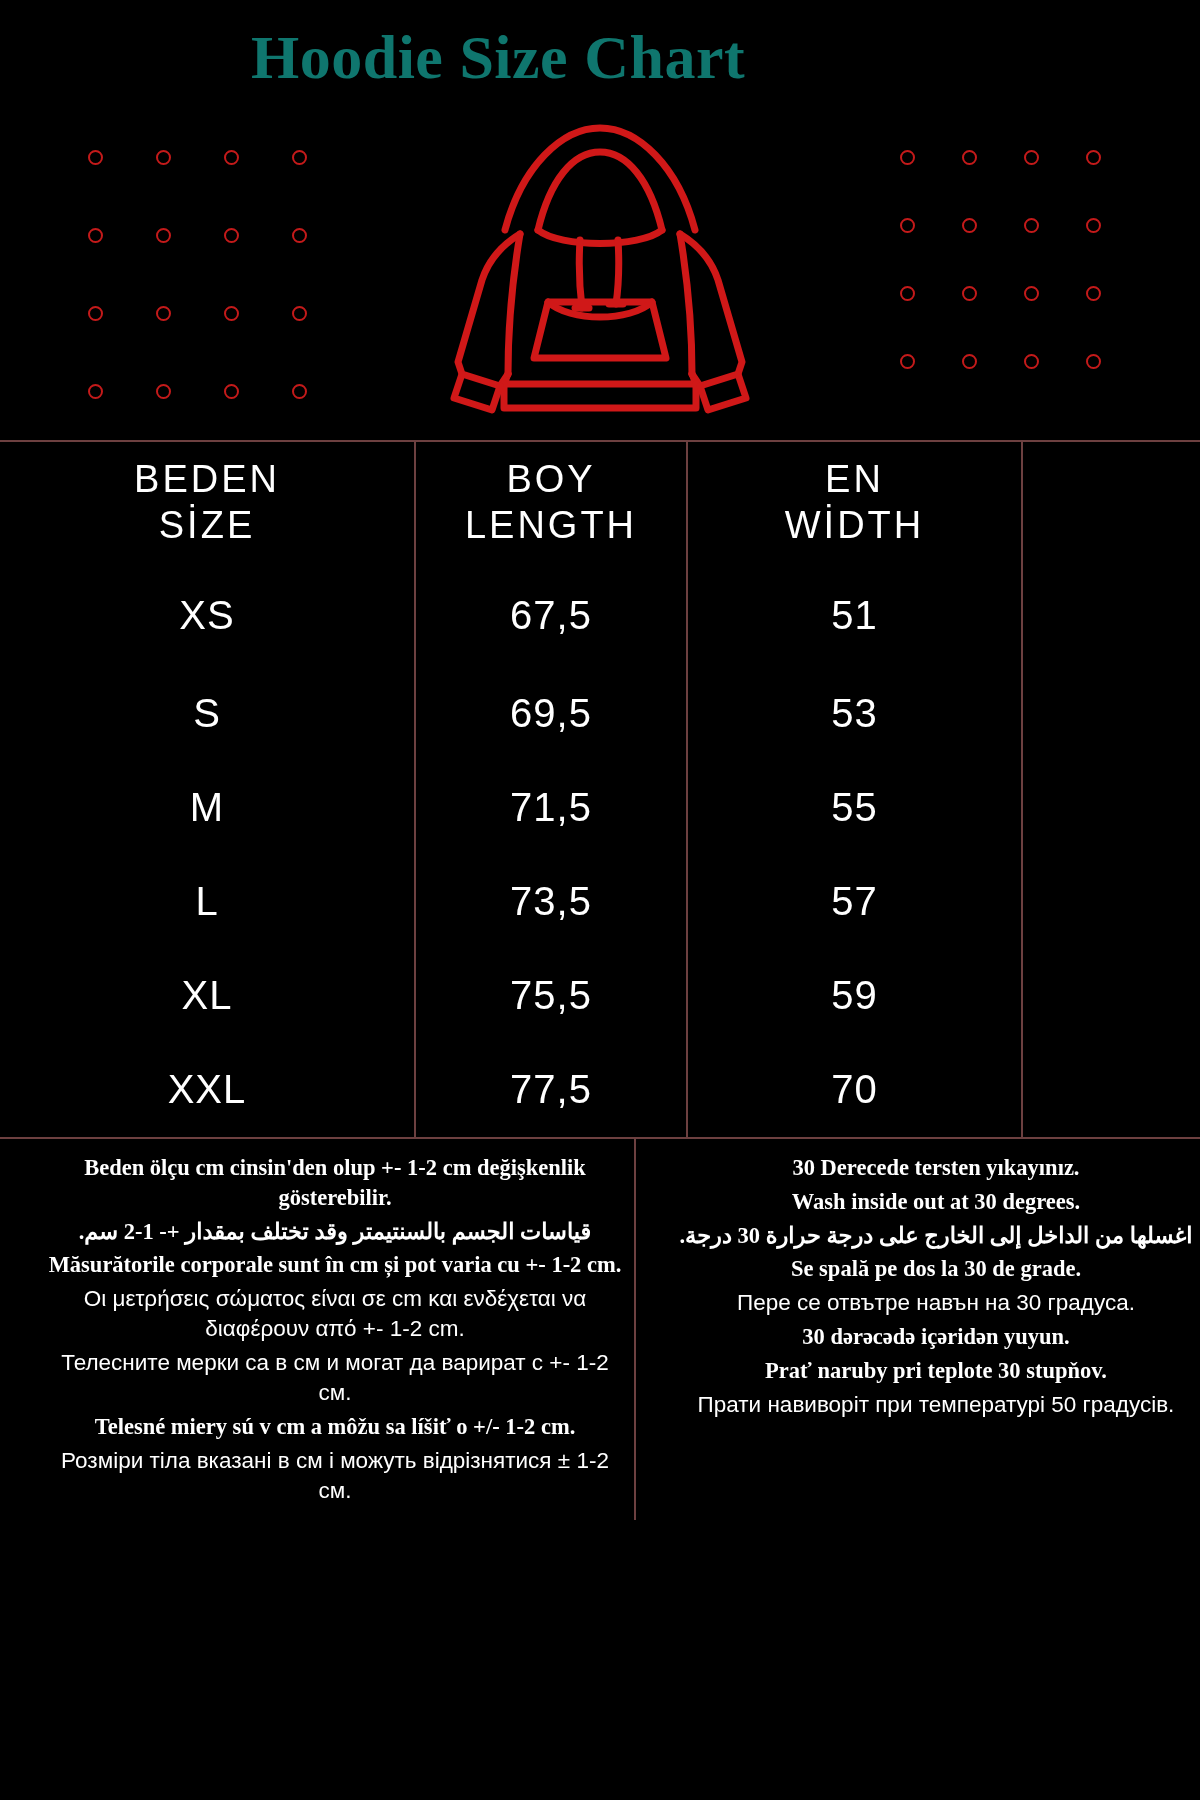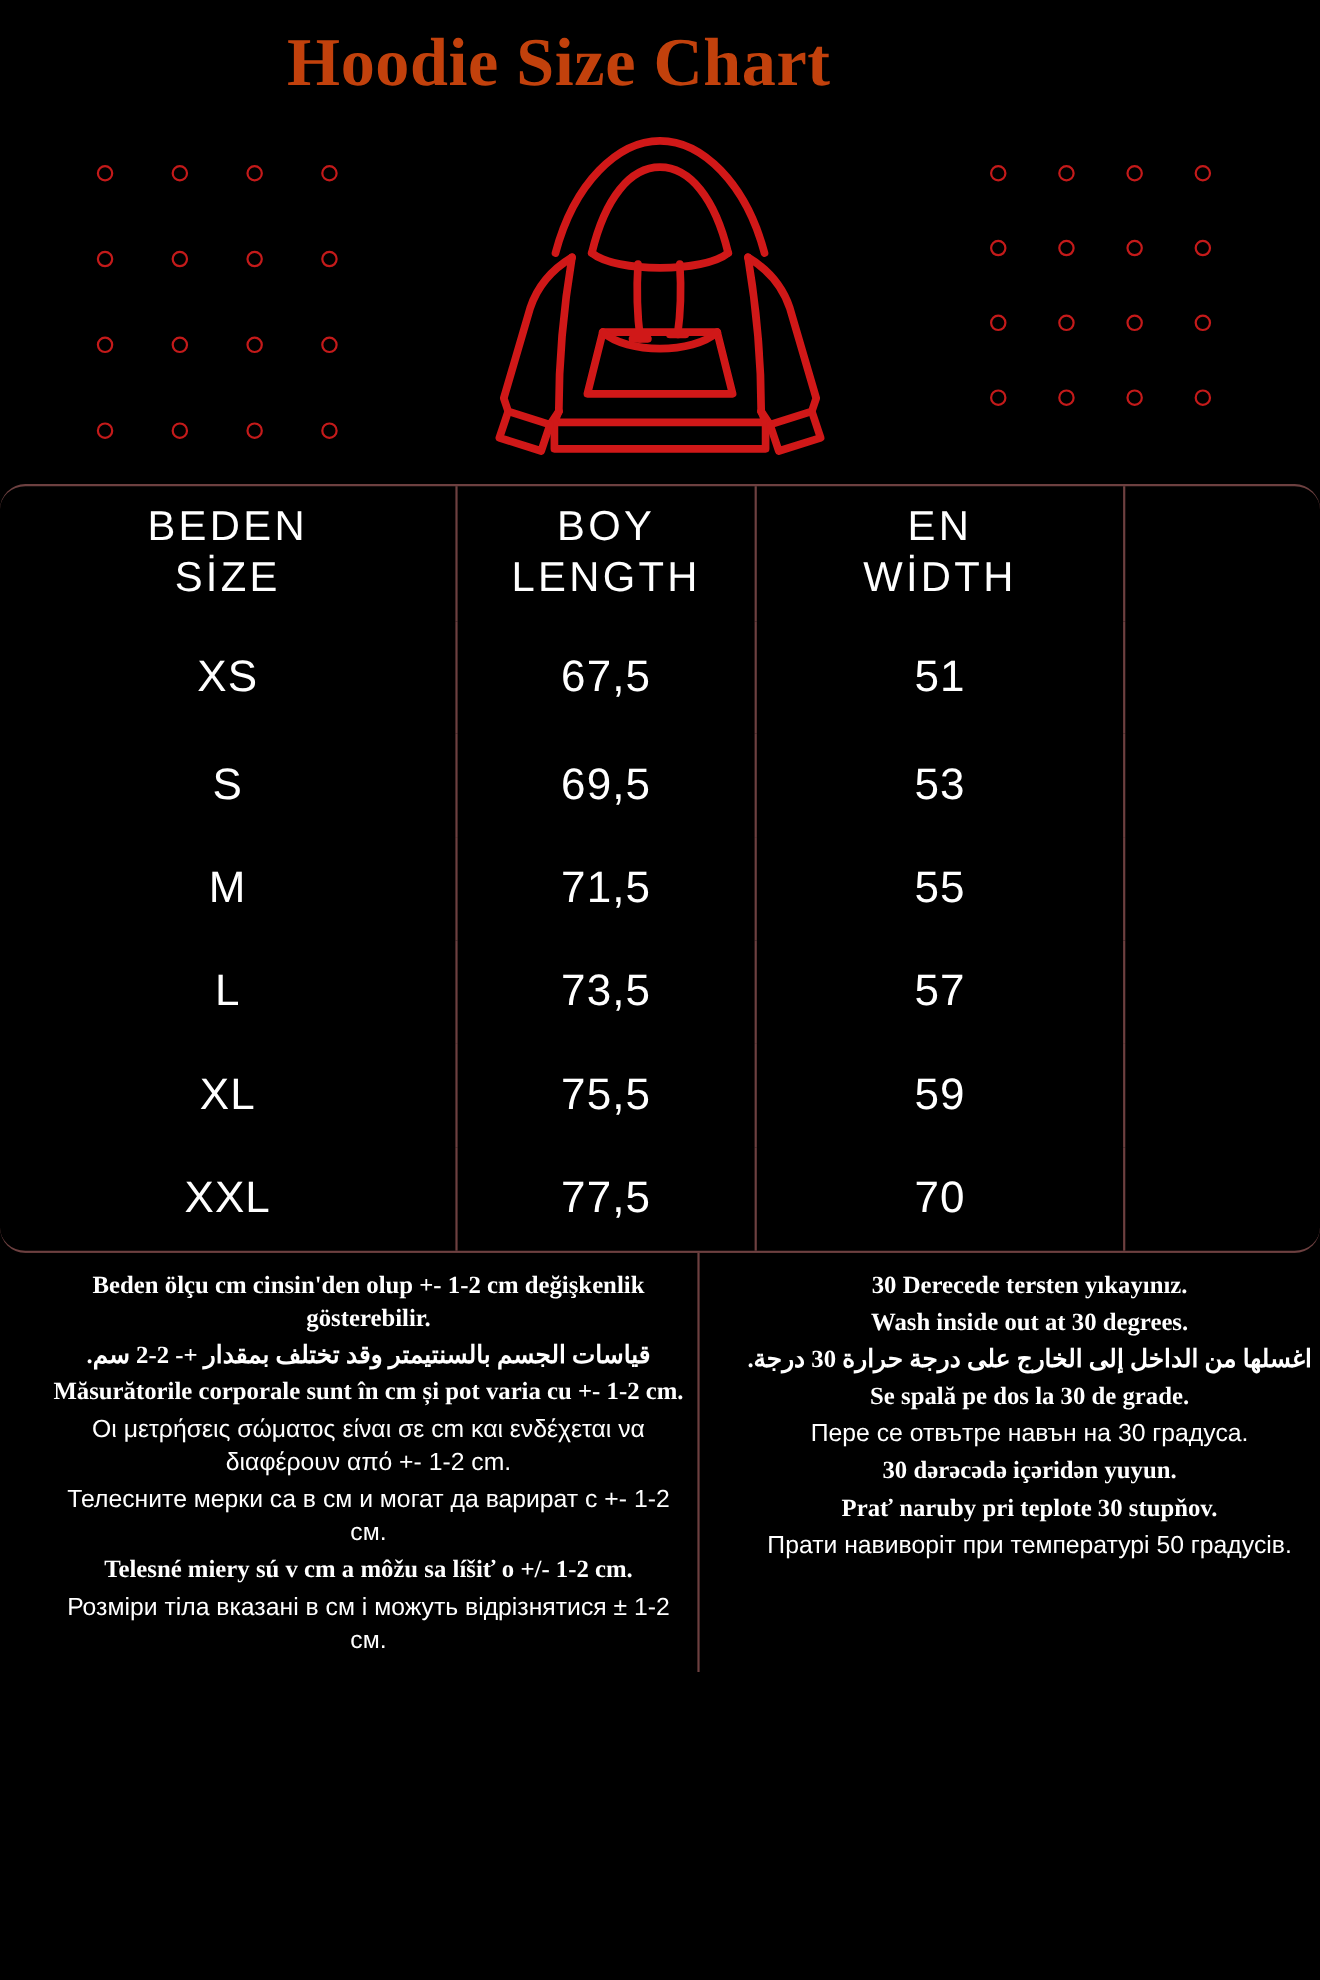--- a/index.html
+++ b/index.html
@@ -23,28 +23,28 @@
   }
 
   
   .header {
     position: relative;
     height: 440px;
   }
   .title {
     position: absolute;
     top: 22px;
-    left: 16px;
+    left: 6px;
     width: 984px;
     text-align: center;
     font-family: "Liberation Serif", serif;
     font-weight: bold;
     font-size: 62px;
     letter-spacing: 0.5px;
-    color: #c2410c;
+    color: #0f766e;
     white-space: nowrap;
   }
 
   
   .dots {
     position: absolute;
     display: grid;
     gap: 0;
   }
   .dots .dot {
@@ -80,21 +80,20 @@
     top: 112px;
     width: 340px;
     height: 310px;
   }
 
   
   .table-wrap {
     position: relative;
     border-top: 2px solid #6d4040;
     border-bottom: 2px solid #6d4040;
-    border-radius: 23px;
   }
   table.size-table {
     width: 1200px;
     border-collapse: collapse;
     table-layout: fixed;
   }
   table.size-table th,
   table.size-table td {
     text-align: center;
     color: #ffffff;
@@ -366,21 +365,21 @@
           <td class="edge-none-r"></td>
         </tr>
       </tbody>
     </table>
   </div>
 
   <div class="notes">
 
     <div class="note-col left">
       <p>Beden ölçu cm cinsin'den olup +- 1-2 cm değişkenlik gösterebilir.</p>
-      <p class="rtl">قياسات الجسم بالسنتيمتر وقد تختلف بمقدار +- 2-2 سم.</p>
+      <p class="rtl">قياسات الجسم بالسنتيمتر وقد تختلف بمقدار +- 1-2 سم.</p>
       <p>Măsurătorile corporale sunt în cm și pot varia cu +- 1-2 cm.</p>
       <p class="sans">Οι μετρήσεις σώματος είναι σε cm και ενδέχεται να διαφέρουν από +- 1-2 cm.</p>
       <p class="sans">Телесните мерки са в см и могат да варират с +- 1-2 см.</p>
       <p>Telesné miery sú v cm a môžu sa líšiť o +/- 1-2 cm.</p>
       <p class="sans">Розміри тіла вказані в см і можуть відрізнятися ± 1-2 см.</p>
     </div>
 
     <div class="note-col right">
       <p>30 Derecede tersten yıkayınız.</p>
       <p>Wash inside out at 30 degrees.</p>

